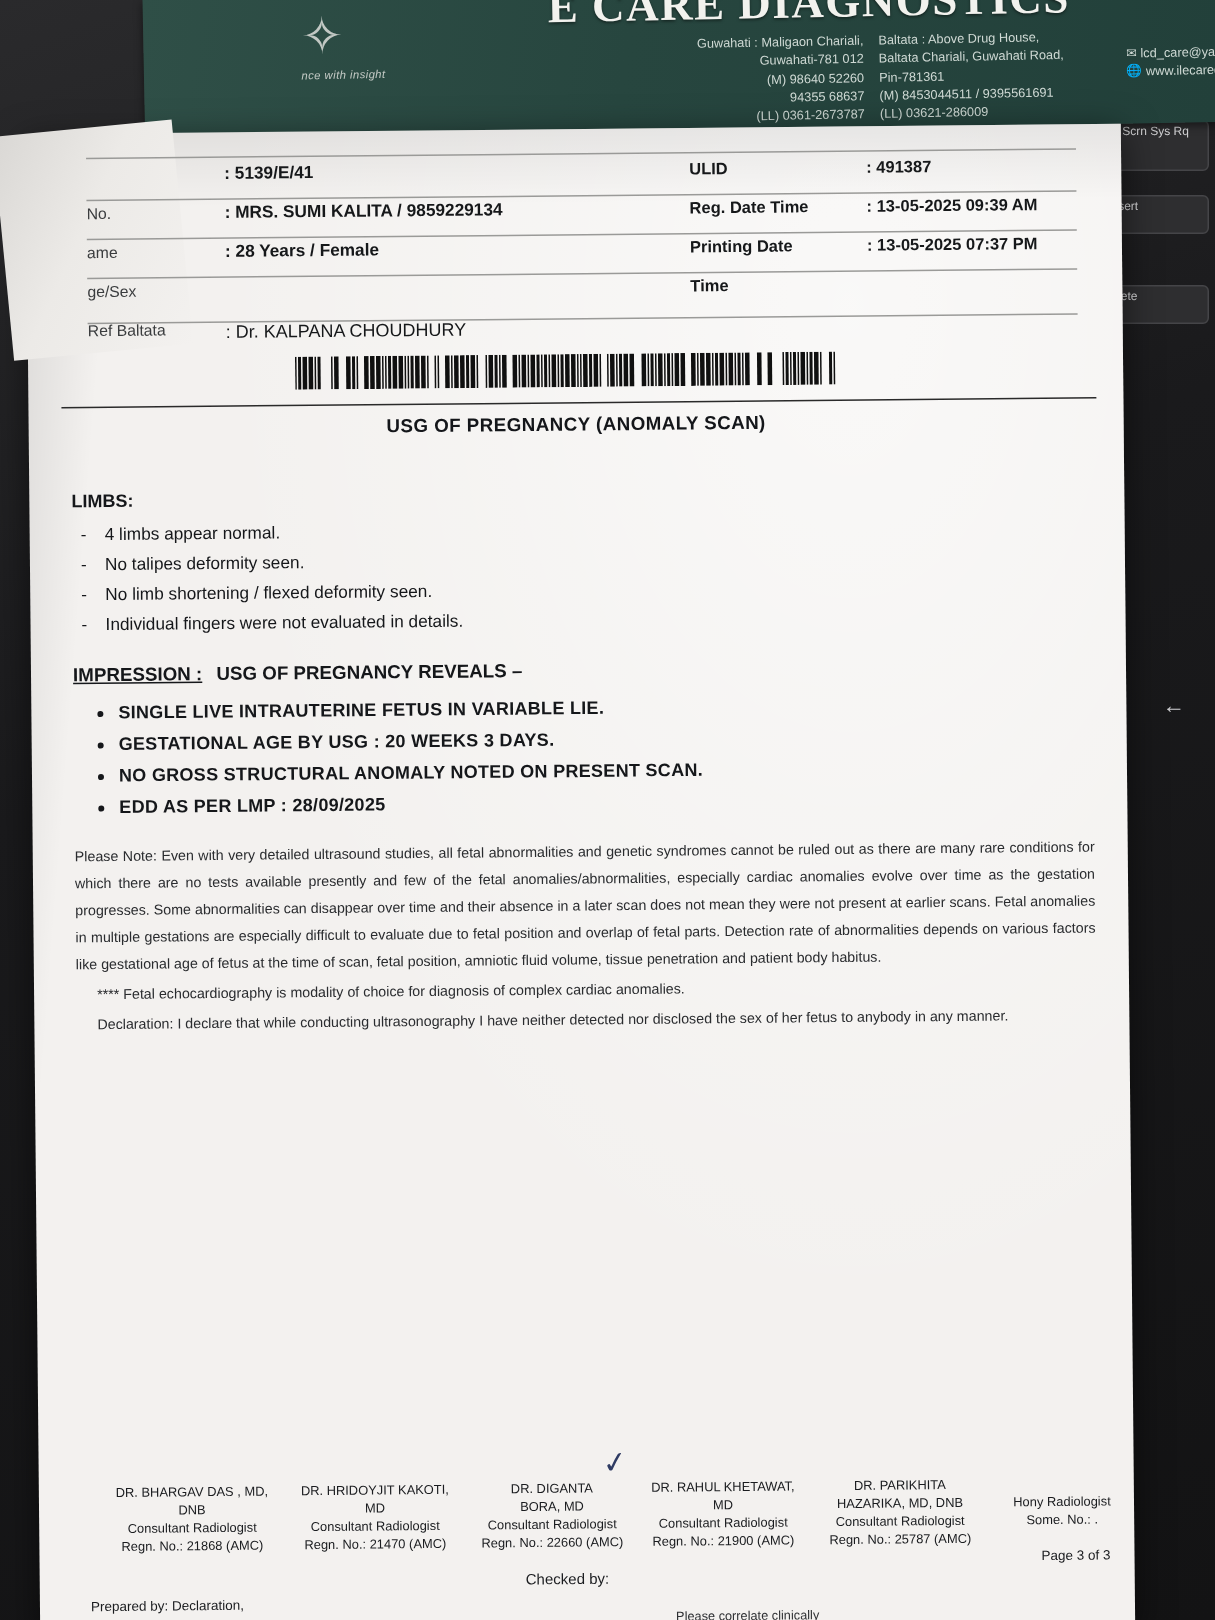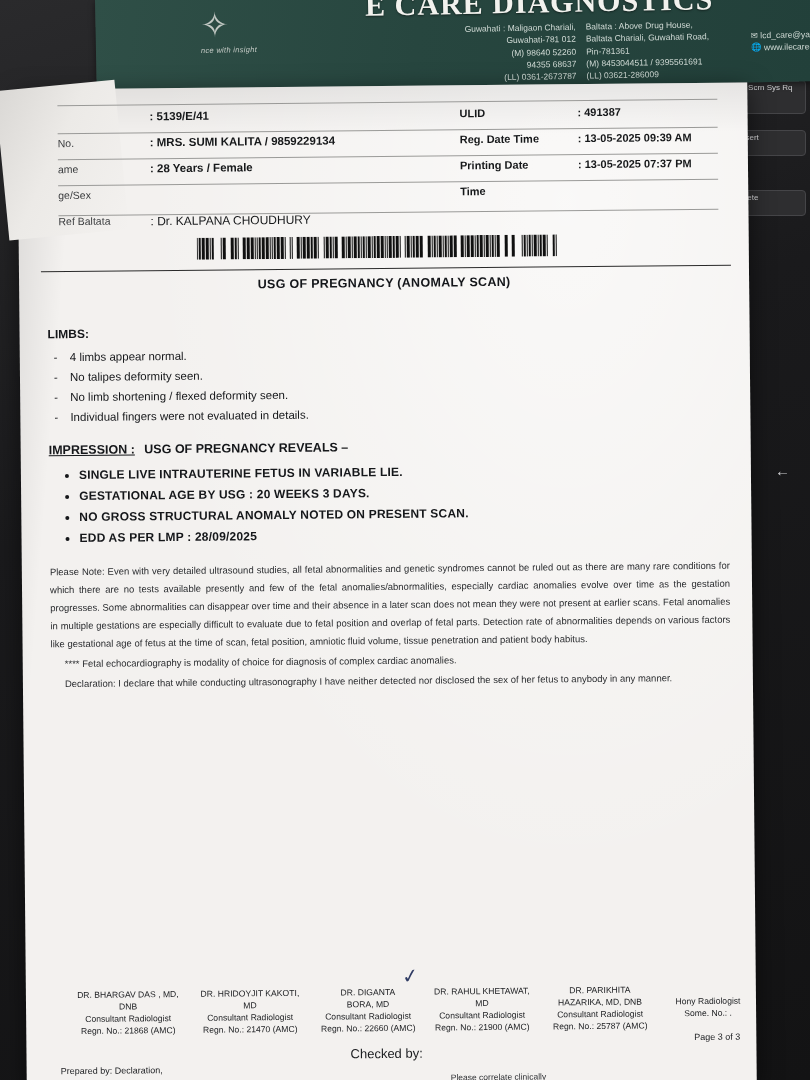--- a/index.html
+++ b/index.html
@@ -87,21 +87,21 @@
 
   
   .sig{position:absolute;left:24px;top:900px;width:700px;font-size:8.6px;line-height:12px;color:#1a1c1f;text-align:center;}
   .sig .col{position:absolute;top:0;width:120px;}
   .sig .c1{left:18px;}
   .sig .c2{left:140px;}
   .sig .c3{left:258px;}
   .sig .c4{left:372px;}
   .sig .c5{left:490px;}
   .sig .c6{left:608px;width:100px;margin-top:12px;}
-  .checked{position:absolute;left:300px;top:62px;font-size:13px;}
+  .checked{position:absolute;left:300px;top:62px;font-size:10px;}
   .prepared{position:absolute;left:10px;top:76px;font-size:9px;}
   .page-no{position:absolute;right:10px;top:48px;font-size:9px;}
   .correlate{position:absolute;left:400px;top:86px;font-size:8.5px;color:#2e3033;}
   .tick{position:absolute;left:352px;top:-16px;font-size:20px;color:#2f3b63;transform:rotate(-8deg);}
 
   
   .wm{position:absolute;left:290px;top:978px;width:320px;text-align:center;color:#f4f4f4;text-shadow:0 1px 3px rgba(0,0,0,.55);}
   .wm .l1{font-size:17px;letter-spacing:.4px;}
   .wm .l2{font-size:12.5px;margin-top:2px;}
 </style>

